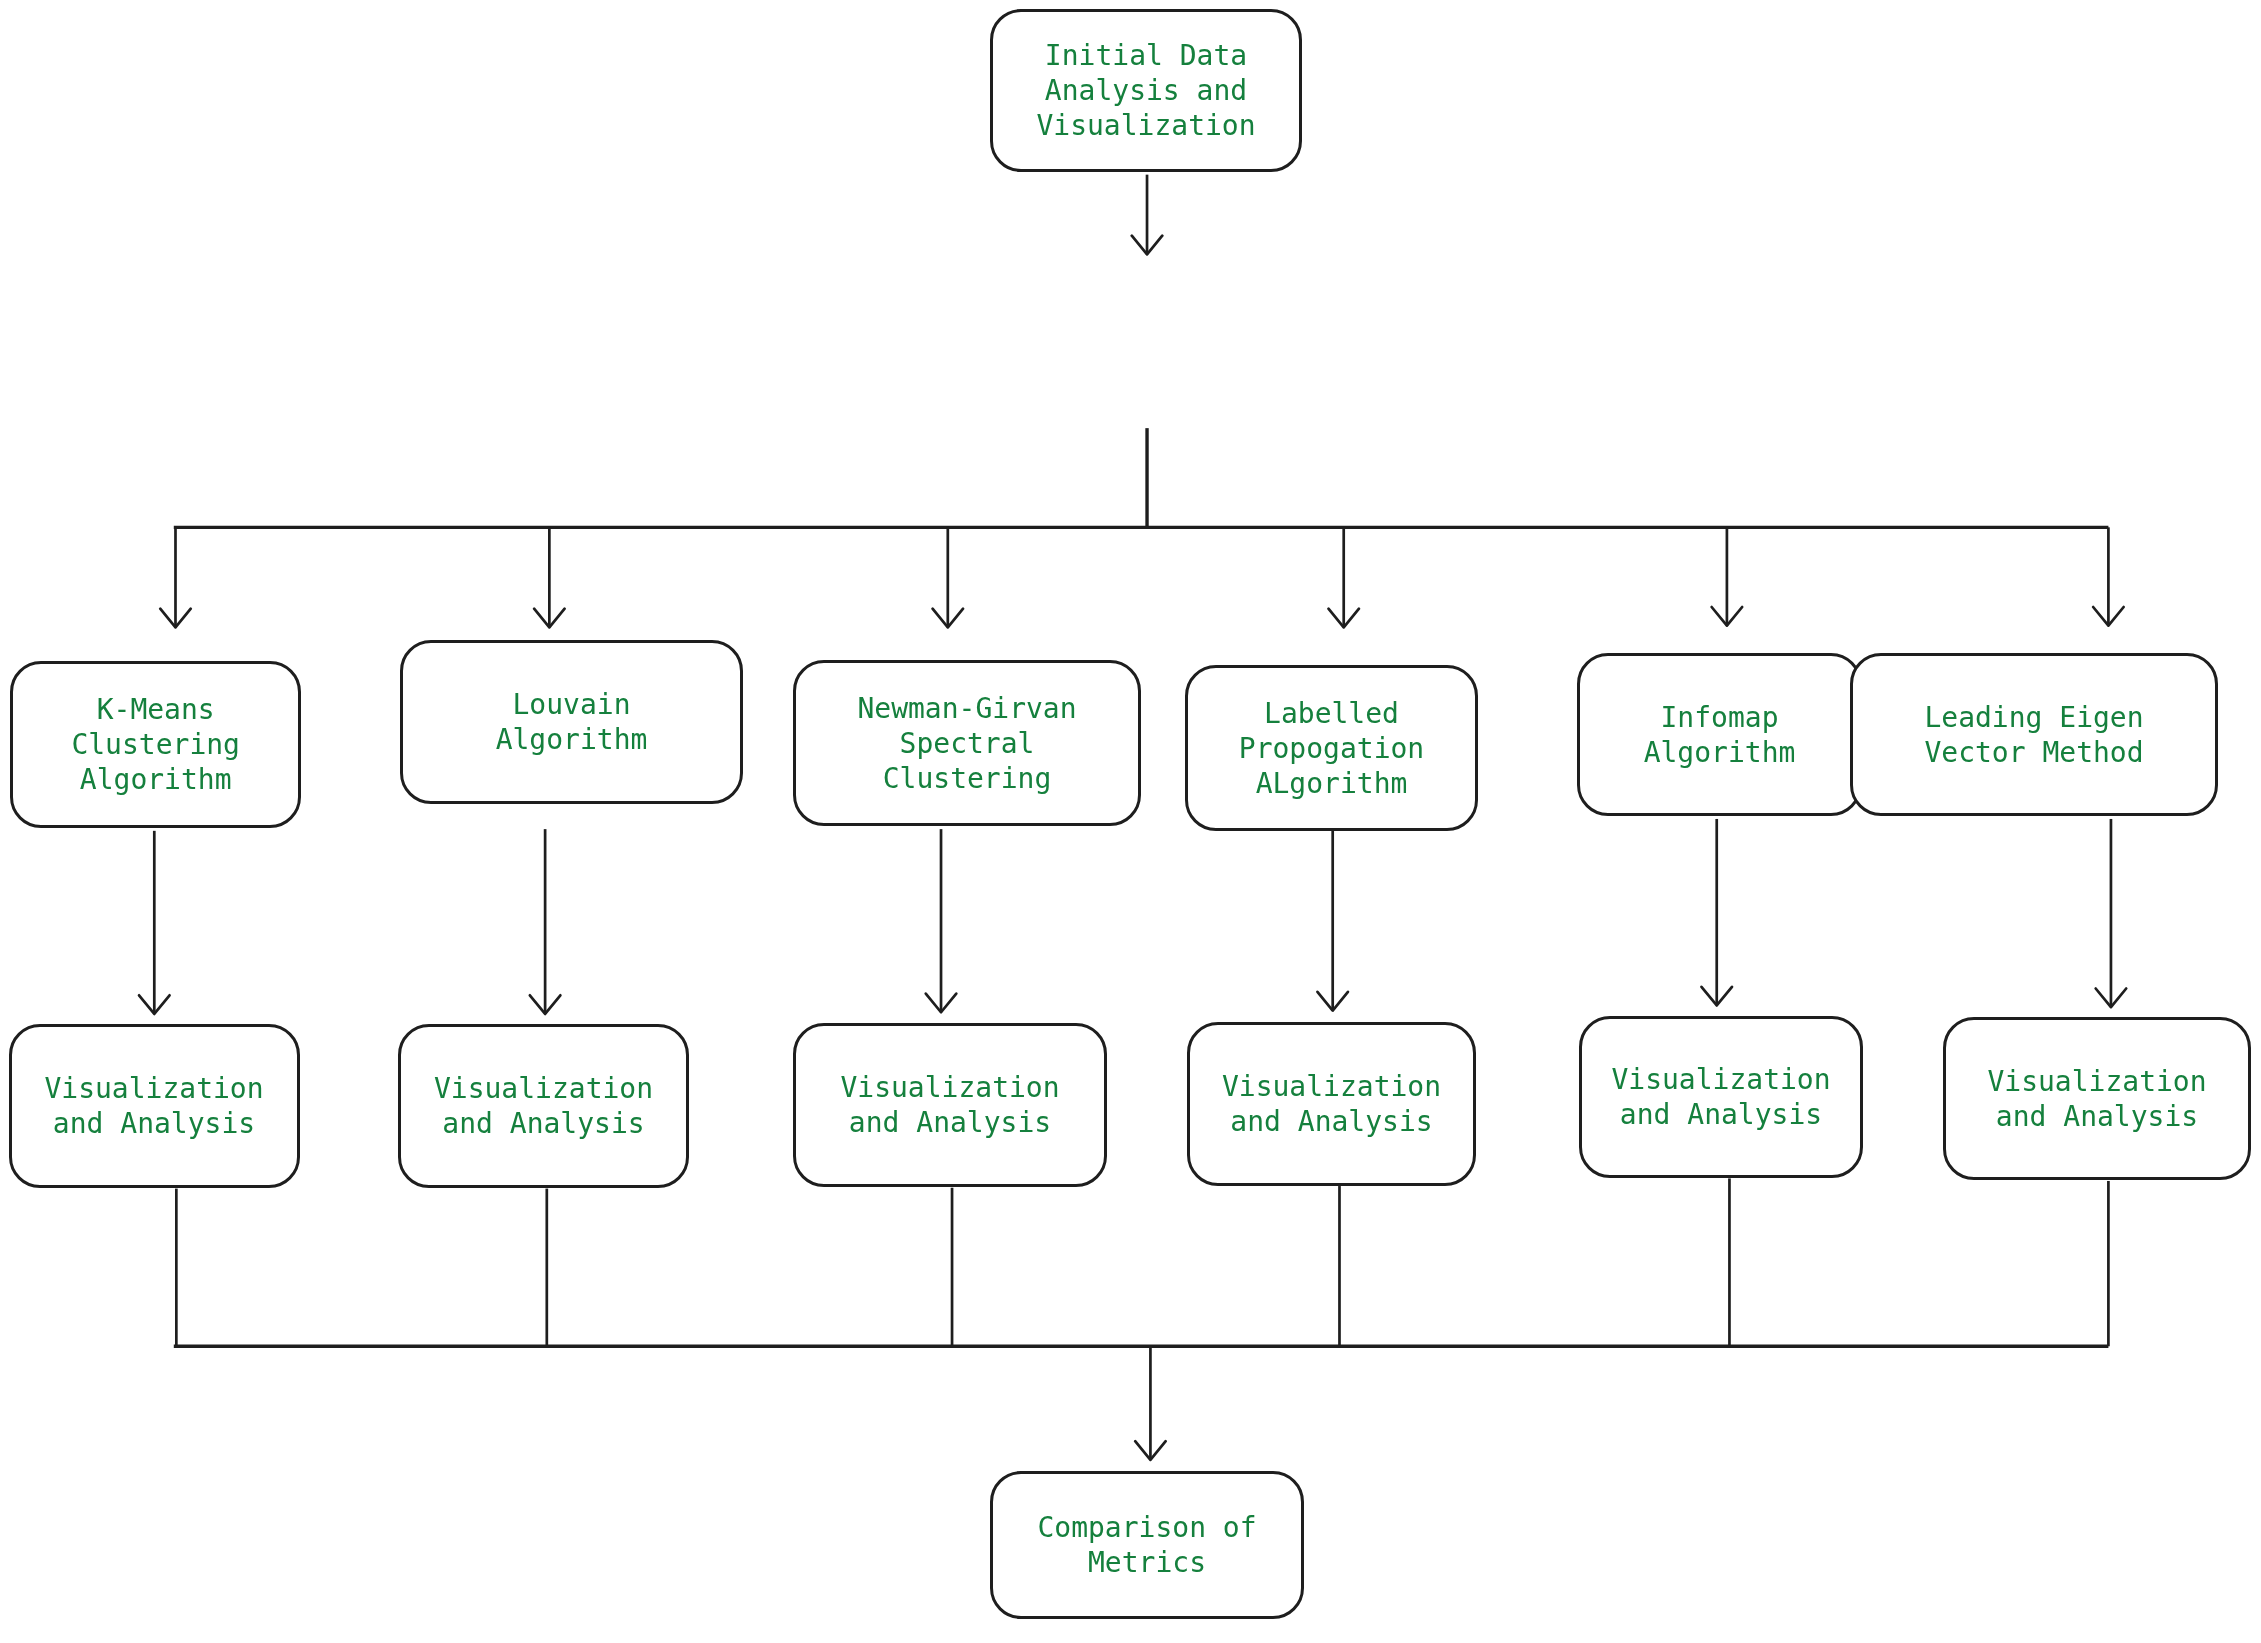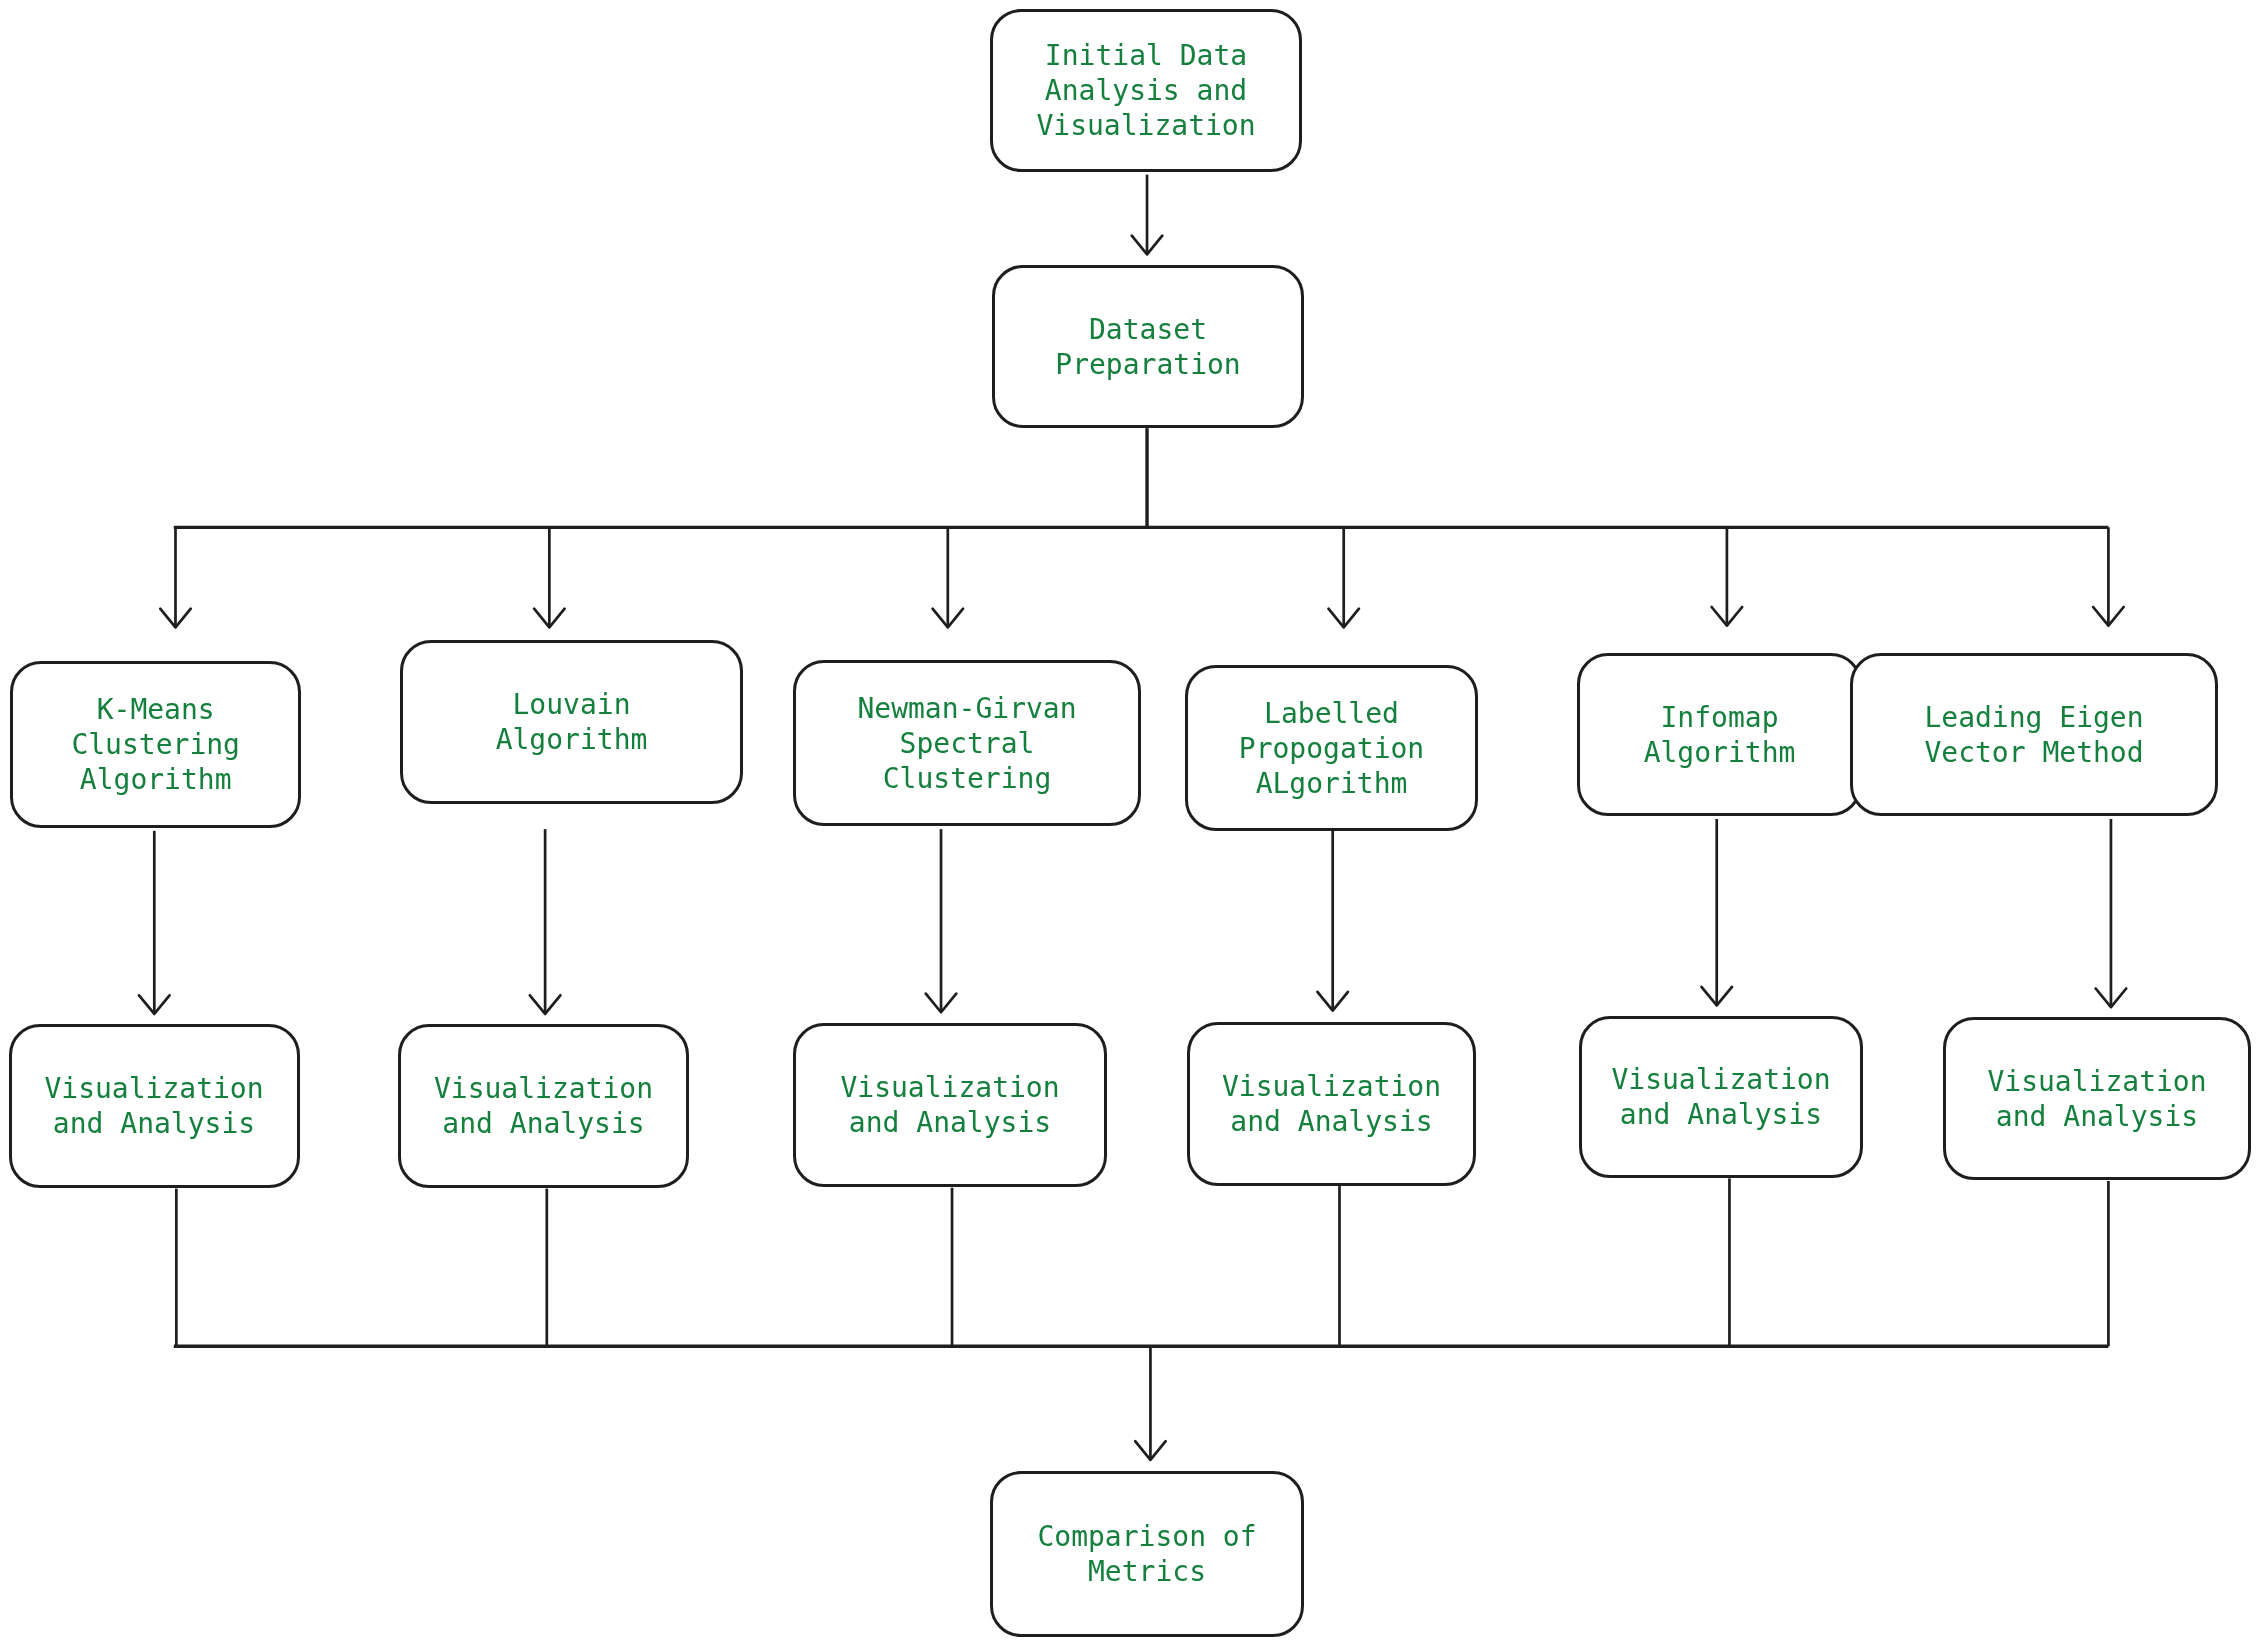--- a/index.html
+++ b/index.html
@@ -79,22 +79,20 @@
     <path d="M2487 1393 L2487 1588" fill="none" stroke="#1e1e1e" stroke-width="3.2"></path>
     <path d="M205 1588 L2487 1588" fill="none" stroke="#1e1e1e" stroke-width="4"></path>
 
     <path d="M1357 1588 L1357 1722" fill="none" stroke="#1e1e1e" stroke-width="3.2" marker-end="url(#arrow)"></path>
   </svg>
 
   <div class="node" style="left:990px; top:8.5px; width:312px; height:163px;">Initial Data
 Analysis and
 Visualization</div>
 
-  <div class="node" style="left:992px; top:265px; width:312px; height:163px;">Dataset
-Preparation</div>
 
   <div class="node" style="left:10.2px; top:661px; width:291px; height:167px;">K-Means
 Clustering
 Algorithm</div>
   <div class="node" style="left:400px; top:640px; width:343px; height:164px;">Louvain
 Algorithm</div>
   <div class="node" style="left:793px; top:660px; width:348px; height:166px;">Newman-Girvan
 Spectral
 Clustering</div>
   <div class="node" style="left:1185px; top:657px; width:293px; height:166px;margin-top:8px;">Labelled
@@ -111,17 +109,17 @@
 and Analysis</div>
   <div class="node" style="left:793px; top:1023px; width:314px; height:164px;">Visualization
 and Analysis</div>
   <div class="node" style="left:1187px; top:1022px; width:289px; height:164px;">Visualization
 and Analysis</div>
   <div class="node" style="left:1579px; top:1016px; width:284px; height:162px;">Visualization
 and Analysis</div>
   <div class="node" style="left:1943px; top:1017px; width:308px; height:163px;">Visualization
 and Analysis</div>
 
-  <div class="node" style="left:990px; top:1471px; width:314px; height:166px;">Comparison of
+  <div class="node" style="left:990px; top:1471px; width:314px; height:148px;">Comparison of
 Metrics</div>
 
 </div>
 
 
 </body></html>

